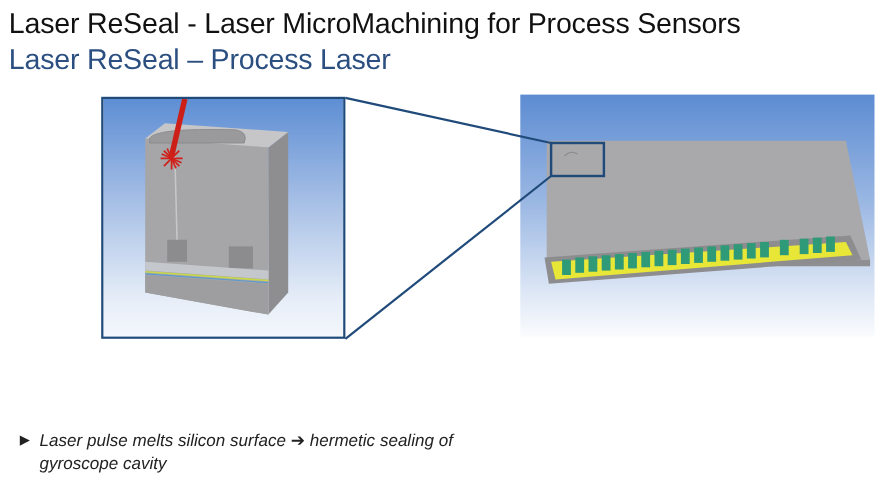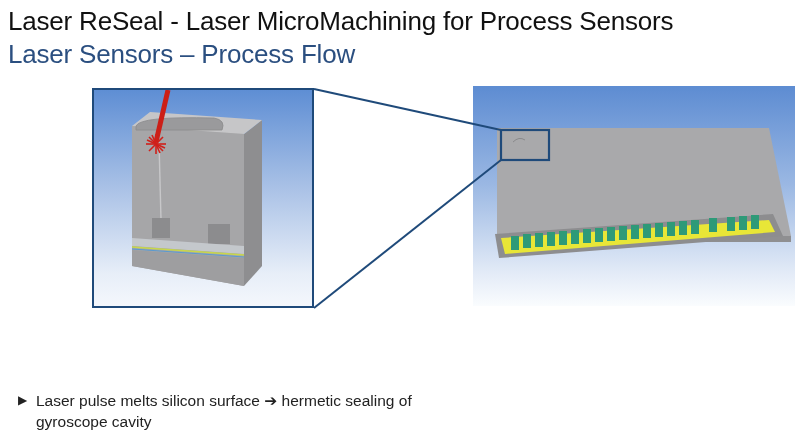--- a/index.html
+++ b/index.html
@@ -28,27 +28,27 @@
     position:absolute; left:473px; top:86px; width:322px; height:220px;
     background:linear-gradient(to bottom, #5d8cd2 0%, #9bb8e3 45%, #e3ebf7 85%, #fafcfe 100%);
     overflow:hidden;
   }
   .connector { position:absolute; left:0; top:0; width:800px; height:442px; pointer-events:none; }
   .bullet {
     position:absolute; left:18px; top:390px;
     font-size:15.5px; color:#222222; line-height:21px;
   }
   .bullet-marker { position:absolute; left:0; top:0; font-size:12px; }
-  .bullet-text { position:absolute; left:18px; top:0; width:420px; }
+  .bullet-text { position:absolute; left:18px; top:0; width:420px;font-style:italic; }
 </style>
 </head>
 <body>
 
 <div class="title">Laser ReSeal - Laser MicroMachining for Process Sensors</div>
-<div class="subtitle">Laser Sensors – Process Flow</div>
+<div class="subtitle">Laser ReSeal – Process Laser</div>
 
 <div class="panel-left">
   <svg width="218" height="216" viewBox="0 0 218 216">
 
     <polygon points="38,36 130,36 150,44 58,44" fill="#bdbdbf"></polygon>
 
     <polygon points="150,44 168,30 168,176 150,196" fill="#8e8e90"></polygon>
 
     <polygon points="38,36 150,44 168,30 56,22" fill="#c6c6c8"></polygon>
 

